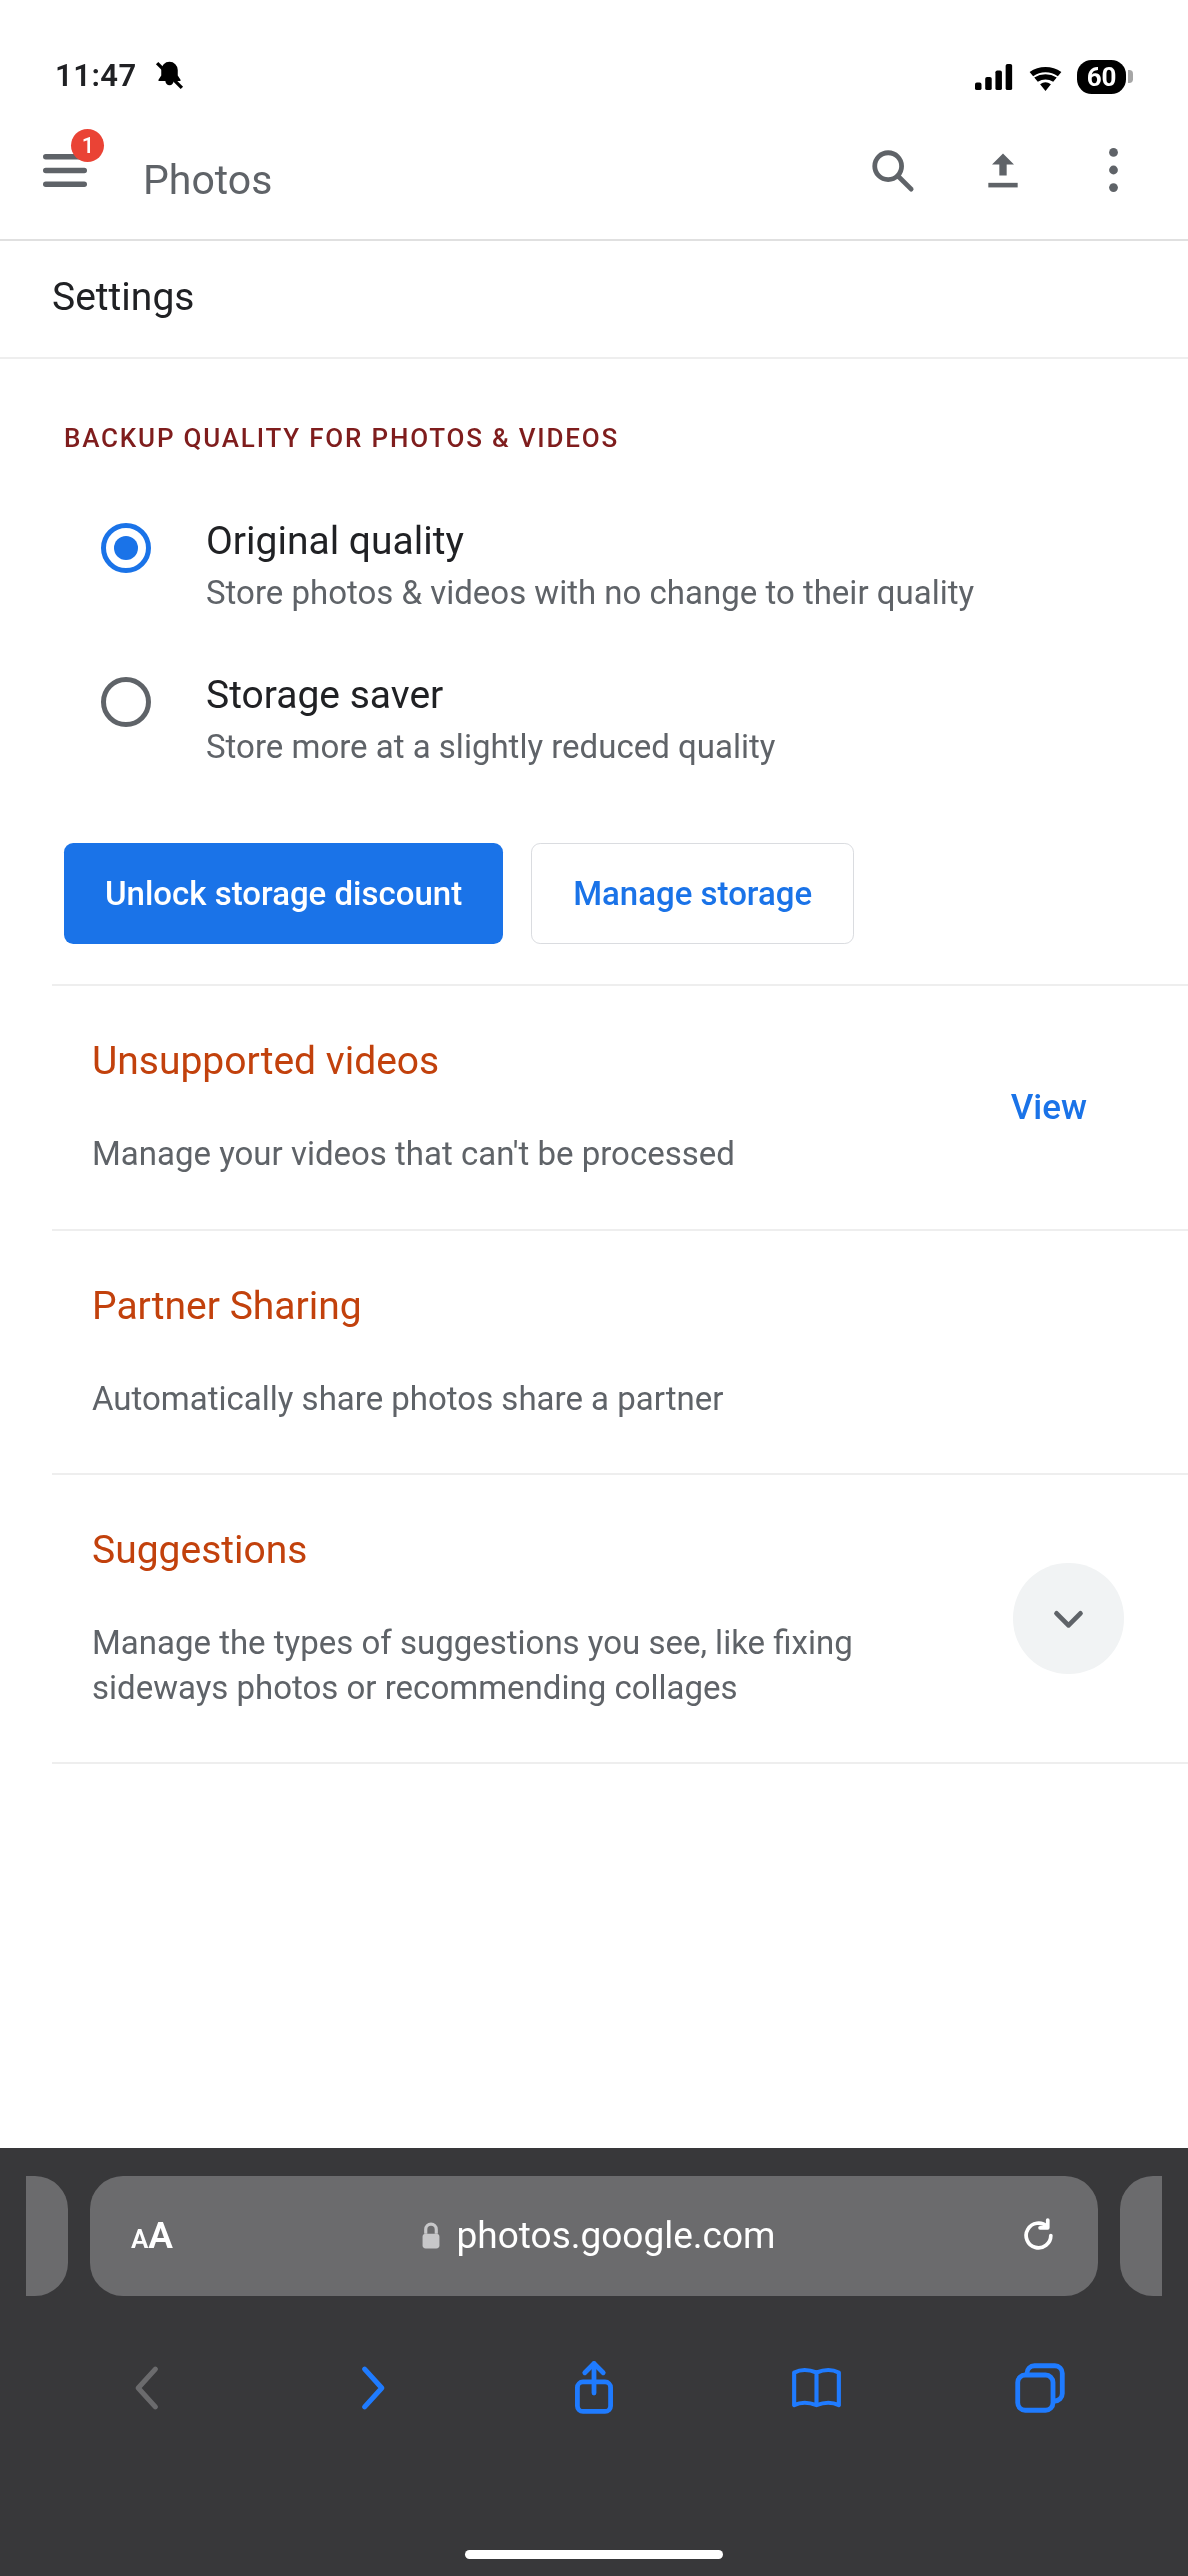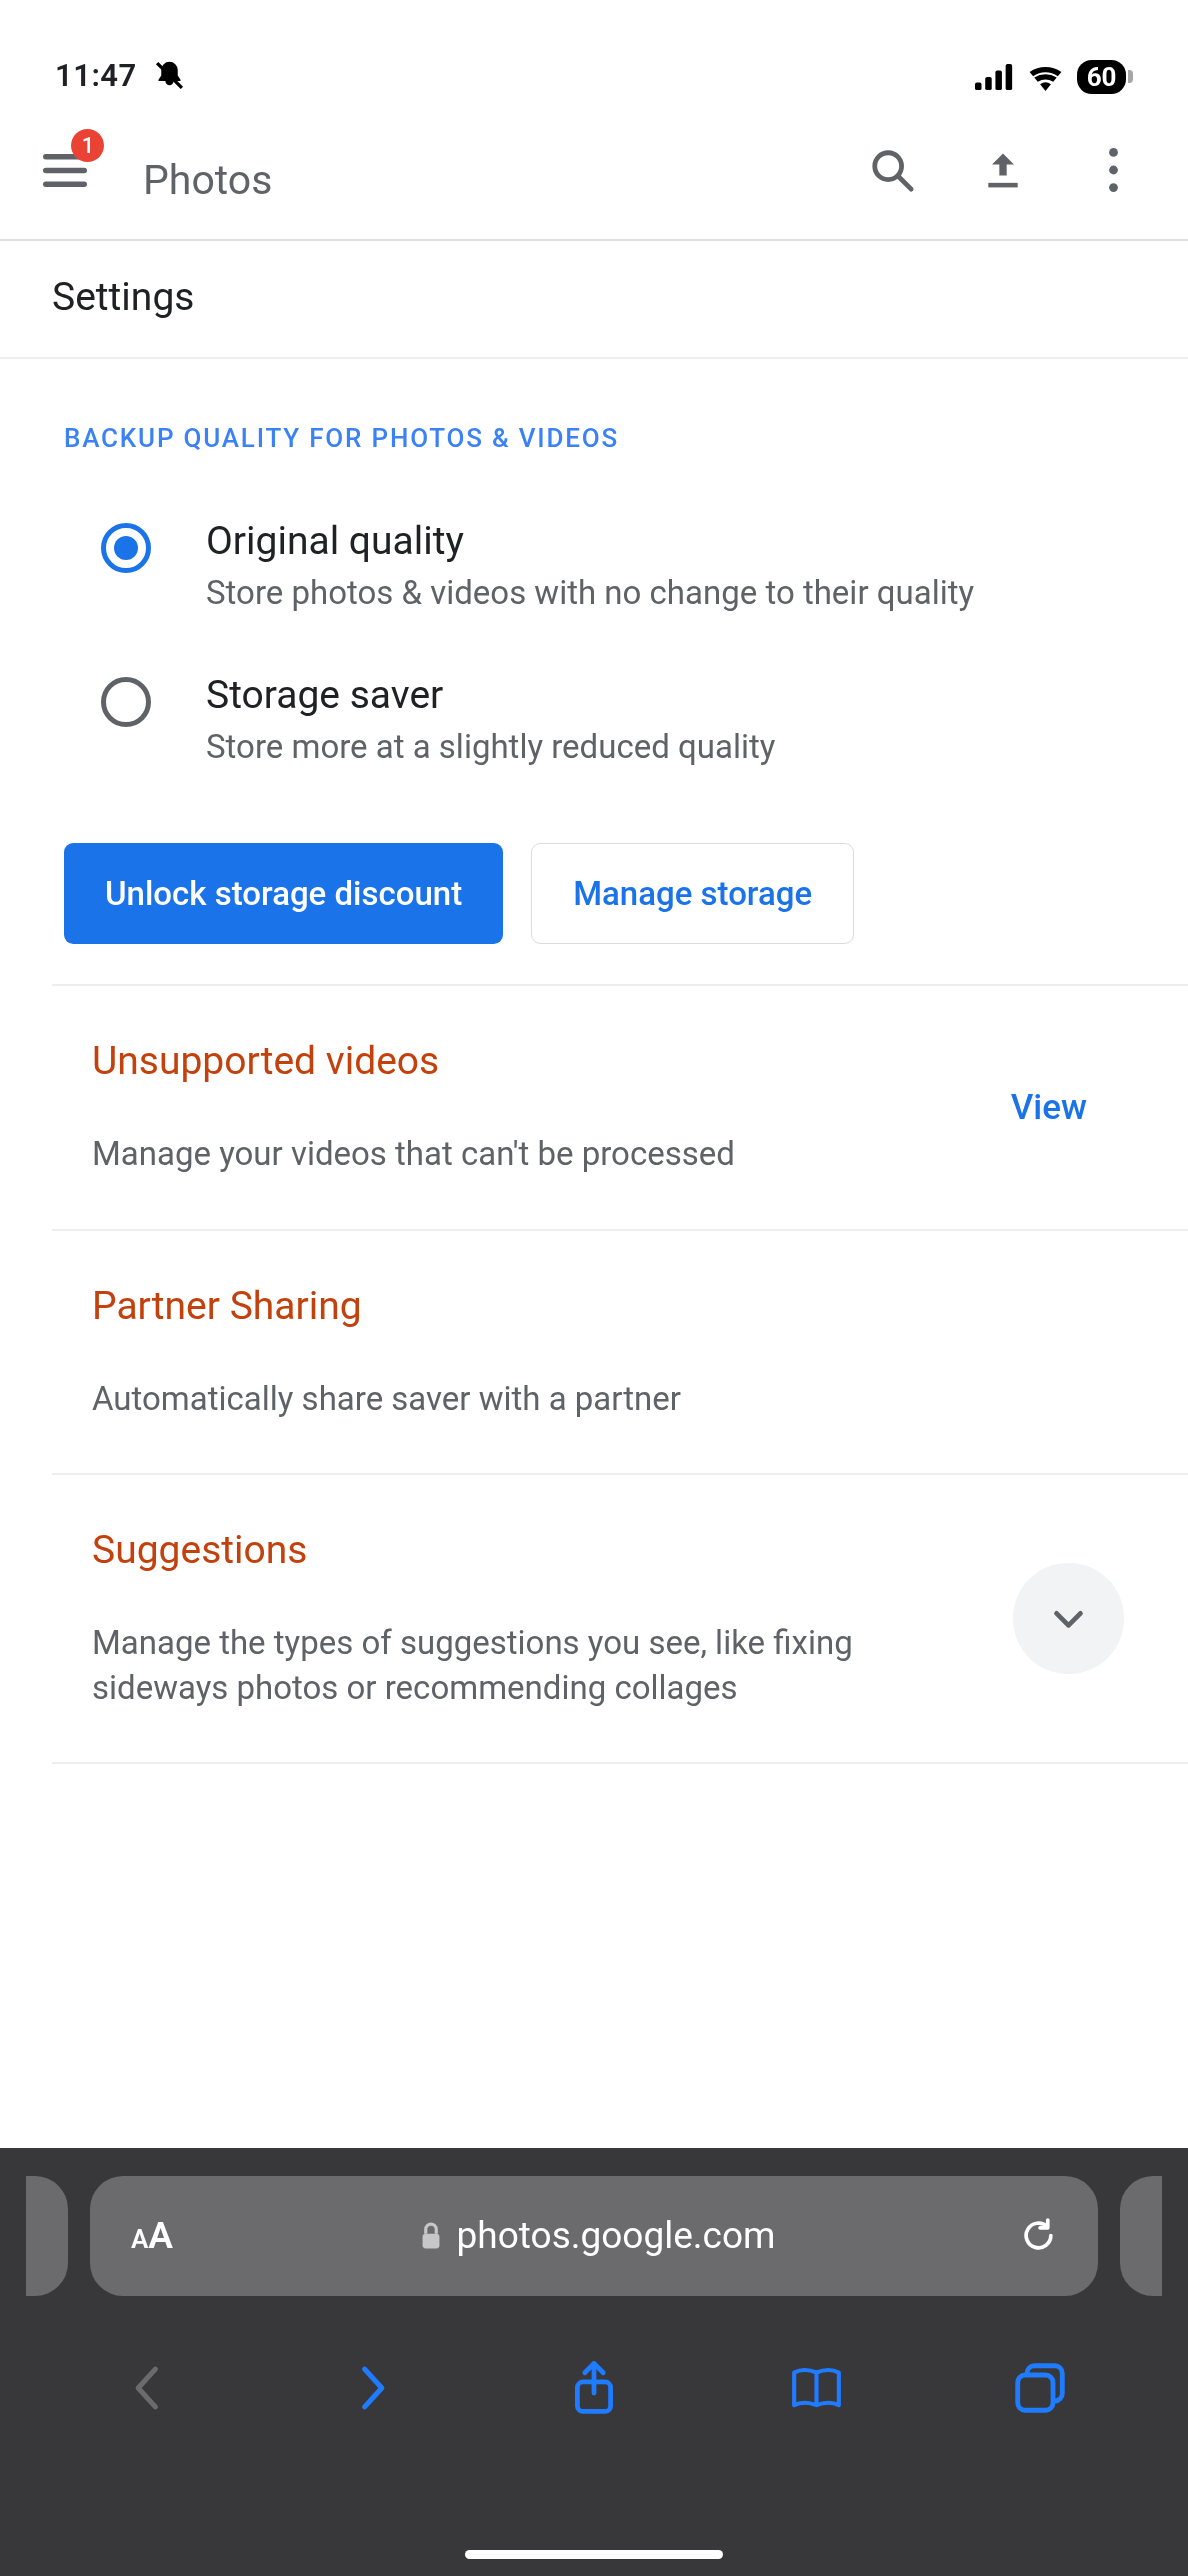--- a/index.html
+++ b/index.html
@@ -19,21 +19,21 @@
   .badge { position:absolute; top:-9.2px; right:-7.4px; background:#ea4335; color:#fff; min-width:33px; height:33px; border-radius:16.6px; font-size:22px; display:flex; align-items:center; justify-content:center; font-weight:500;}
   .app-title { font-size:41px; color:#5f6368; margin-left:46px; font-weight:400;margin-top:20px; }
   .appbar-spacer { flex:1; }
   .appbar-icon { width:83px; height:83px; display:flex; align-items:center; justify-content:center; margin-left:28px; }
 
   
   .topdivider { height:1.8px; background:#e0e0e0; }
   .sub-title { font-size:39px; font-weight:400; color:#202124; padding:33px 52px 37px 52px; }
   .thin-rule { height:1.8px; background:#eee; }
 
-  .section-label { font-size:26px; letter-spacing:1.8px; color:#3b82f6; font-weight:500; padding:64px 86px 37px 64px; }
+  .section-label { font-size:26px; letter-spacing:1.8px; color:#7f1d1d; font-weight:500; padding:64px 86px 37px 64px; }
 
   .radio-row { display:flex; padding:28px 64px 28px 101px; gap:55px; align-items:flex-start;}
   .radio-outer { width:50px; height:50px; border-radius:50%; display:flex; align-items:center; justify-content:center; flex:0 0 auto; margin-top:5.5px;}
   .radio-outer.selected { border:5.5px solid #1a73e8; }
   .radio-outer.selected .radio-inner { width:24px; height:24px; background:#1a73e8; border-radius:50%; }
   .radio-outer.unselected { border:5.5px solid #5f6368; }
   .opt-title { font-size:39px; color:#202124; margin-bottom:7.4px; }
   .opt-desc { font-size:33px; color:#5f6368; line-height:1.35; }
 
   .button-row { display:flex; gap:28px; padding:46px 64px 40px 64px; }
@@ -166,21 +166,21 @@
     <div class="li-title">Unsupported videos</div>
     <div class="li-desc">Manage your videos that can't be processed</div>
   </div>
   <div class="li-action">View</div>
 </div>
 <div class="section-rule"></div>
 
 <div class="list-item">
   <div class="li-text">
     <div class="li-title">Partner Sharing</div>
-    <div class="li-desc">Automatically share saver with a partner</div>
+    <div class="li-desc">Automatically share photos share a partner</div>
   </div>
 </div>
 <div class="section-rule"></div>
 
 <div class="list-item">
   <div class="li-text">
     <div class="li-title">Suggestions</div>
     <div class="li-desc">Manage the types of suggestions you see, like fixing sideways photos or recommending collages</div>
   </div>
   <div class="li-chev">

